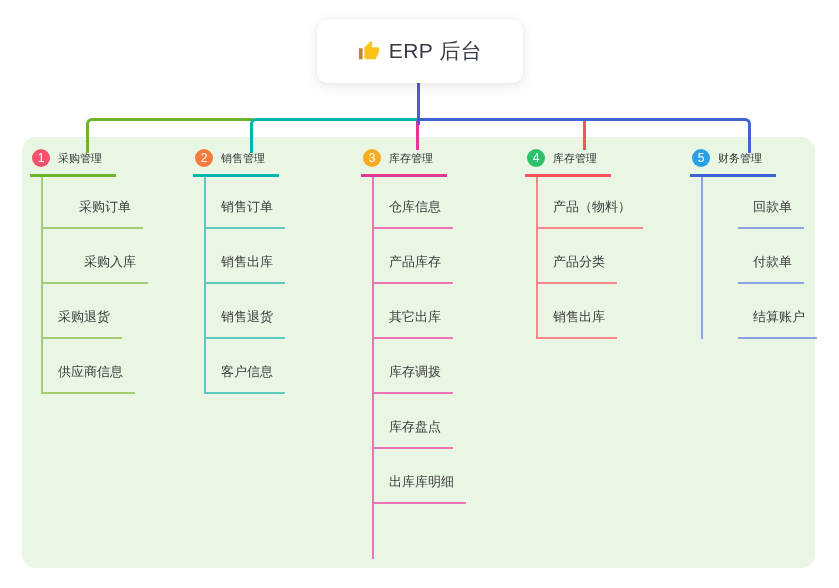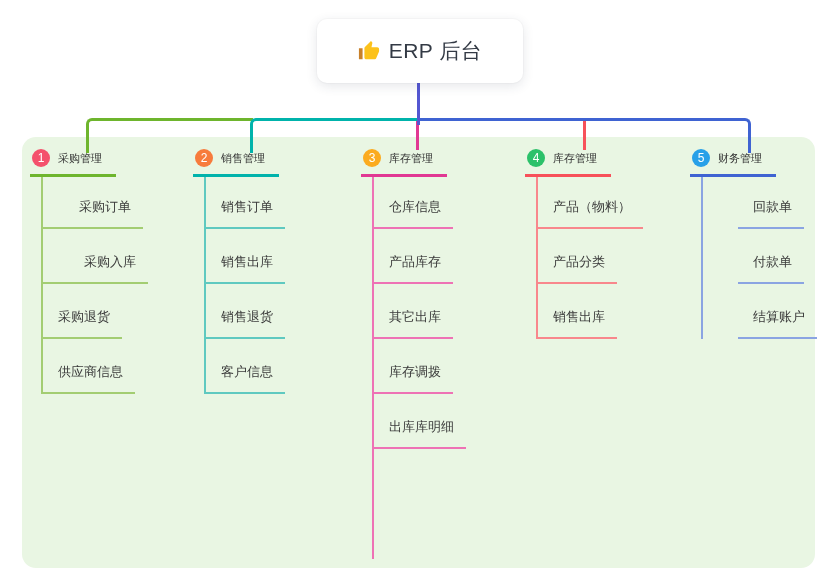--- a/index.html
+++ b/index.html
@@ -113,20 +113,23 @@
         <div class="child-row">
           <span class="child-label" style="border-bottom-color: rgb(238, 114, 181);">产品库存</span>
         </div>
         <div class="child-row">
           <span class="child-label" style="border-bottom-color: rgb(238, 114, 181);">其它出库</span>
         </div>
         <div class="child-row">
           <span class="child-label" style="border-bottom-color: rgb(238, 114, 181);">库存调拨</span>
         </div>
         <div class="child-row">
+          <span class="child-label" style="border-bottom-color: rgb(238, 114, 181);">库存盘点</span>
+        </div>
+        <div class="child-row">
           <span class="child-label" style="border-bottom-color: rgb(238, 114, 181); margin-top: 21px;">出库库明细</span>
         </div>
       </div>
       <div class="branch-title" style="left: 525px; border-bottom-color: rgb(247, 81, 90);">
         <span class="branch-badge" style="background: rgb(44, 193, 106);">4</span>
         <span class="branch-label">库存管理</span>
       </div>
       <div class="branch-children" style="left: 536px; border-left-color: rgb(248, 135, 140); height: 163px;">
         <div class="child-row">
           <span class="child-label" style="border-bottom-color: rgb(248, 135, 140);">产品（物料）</span>

